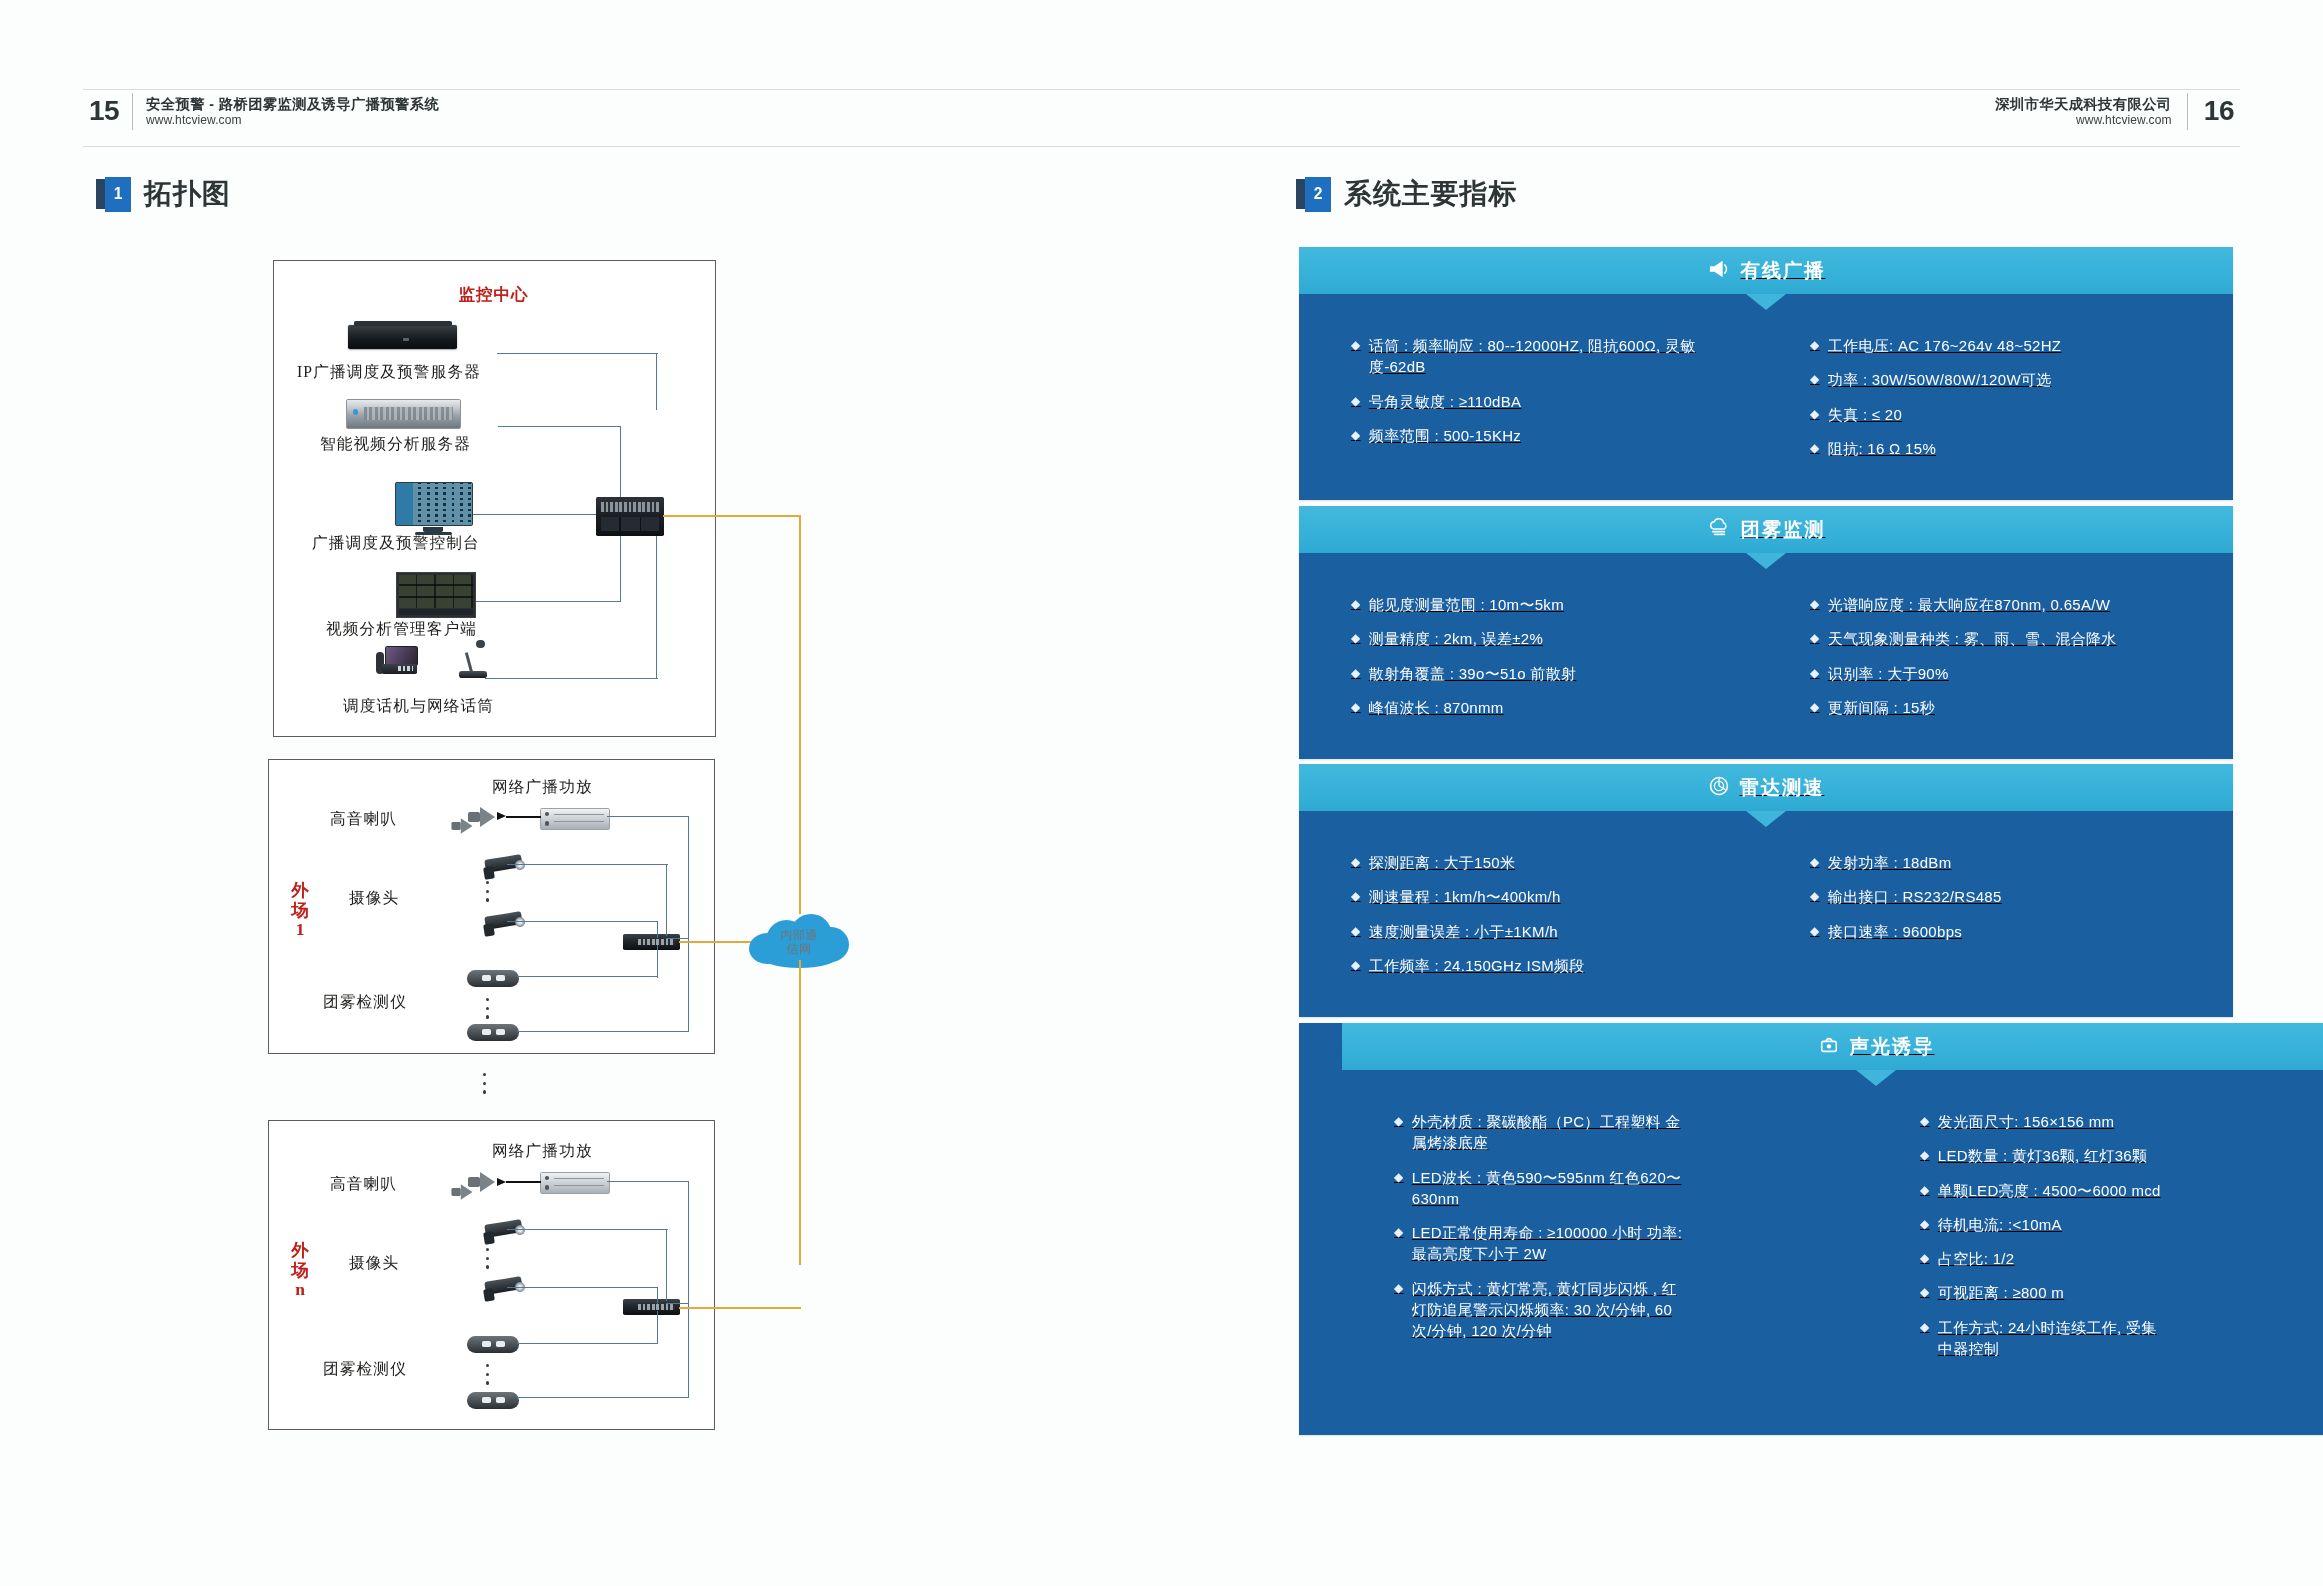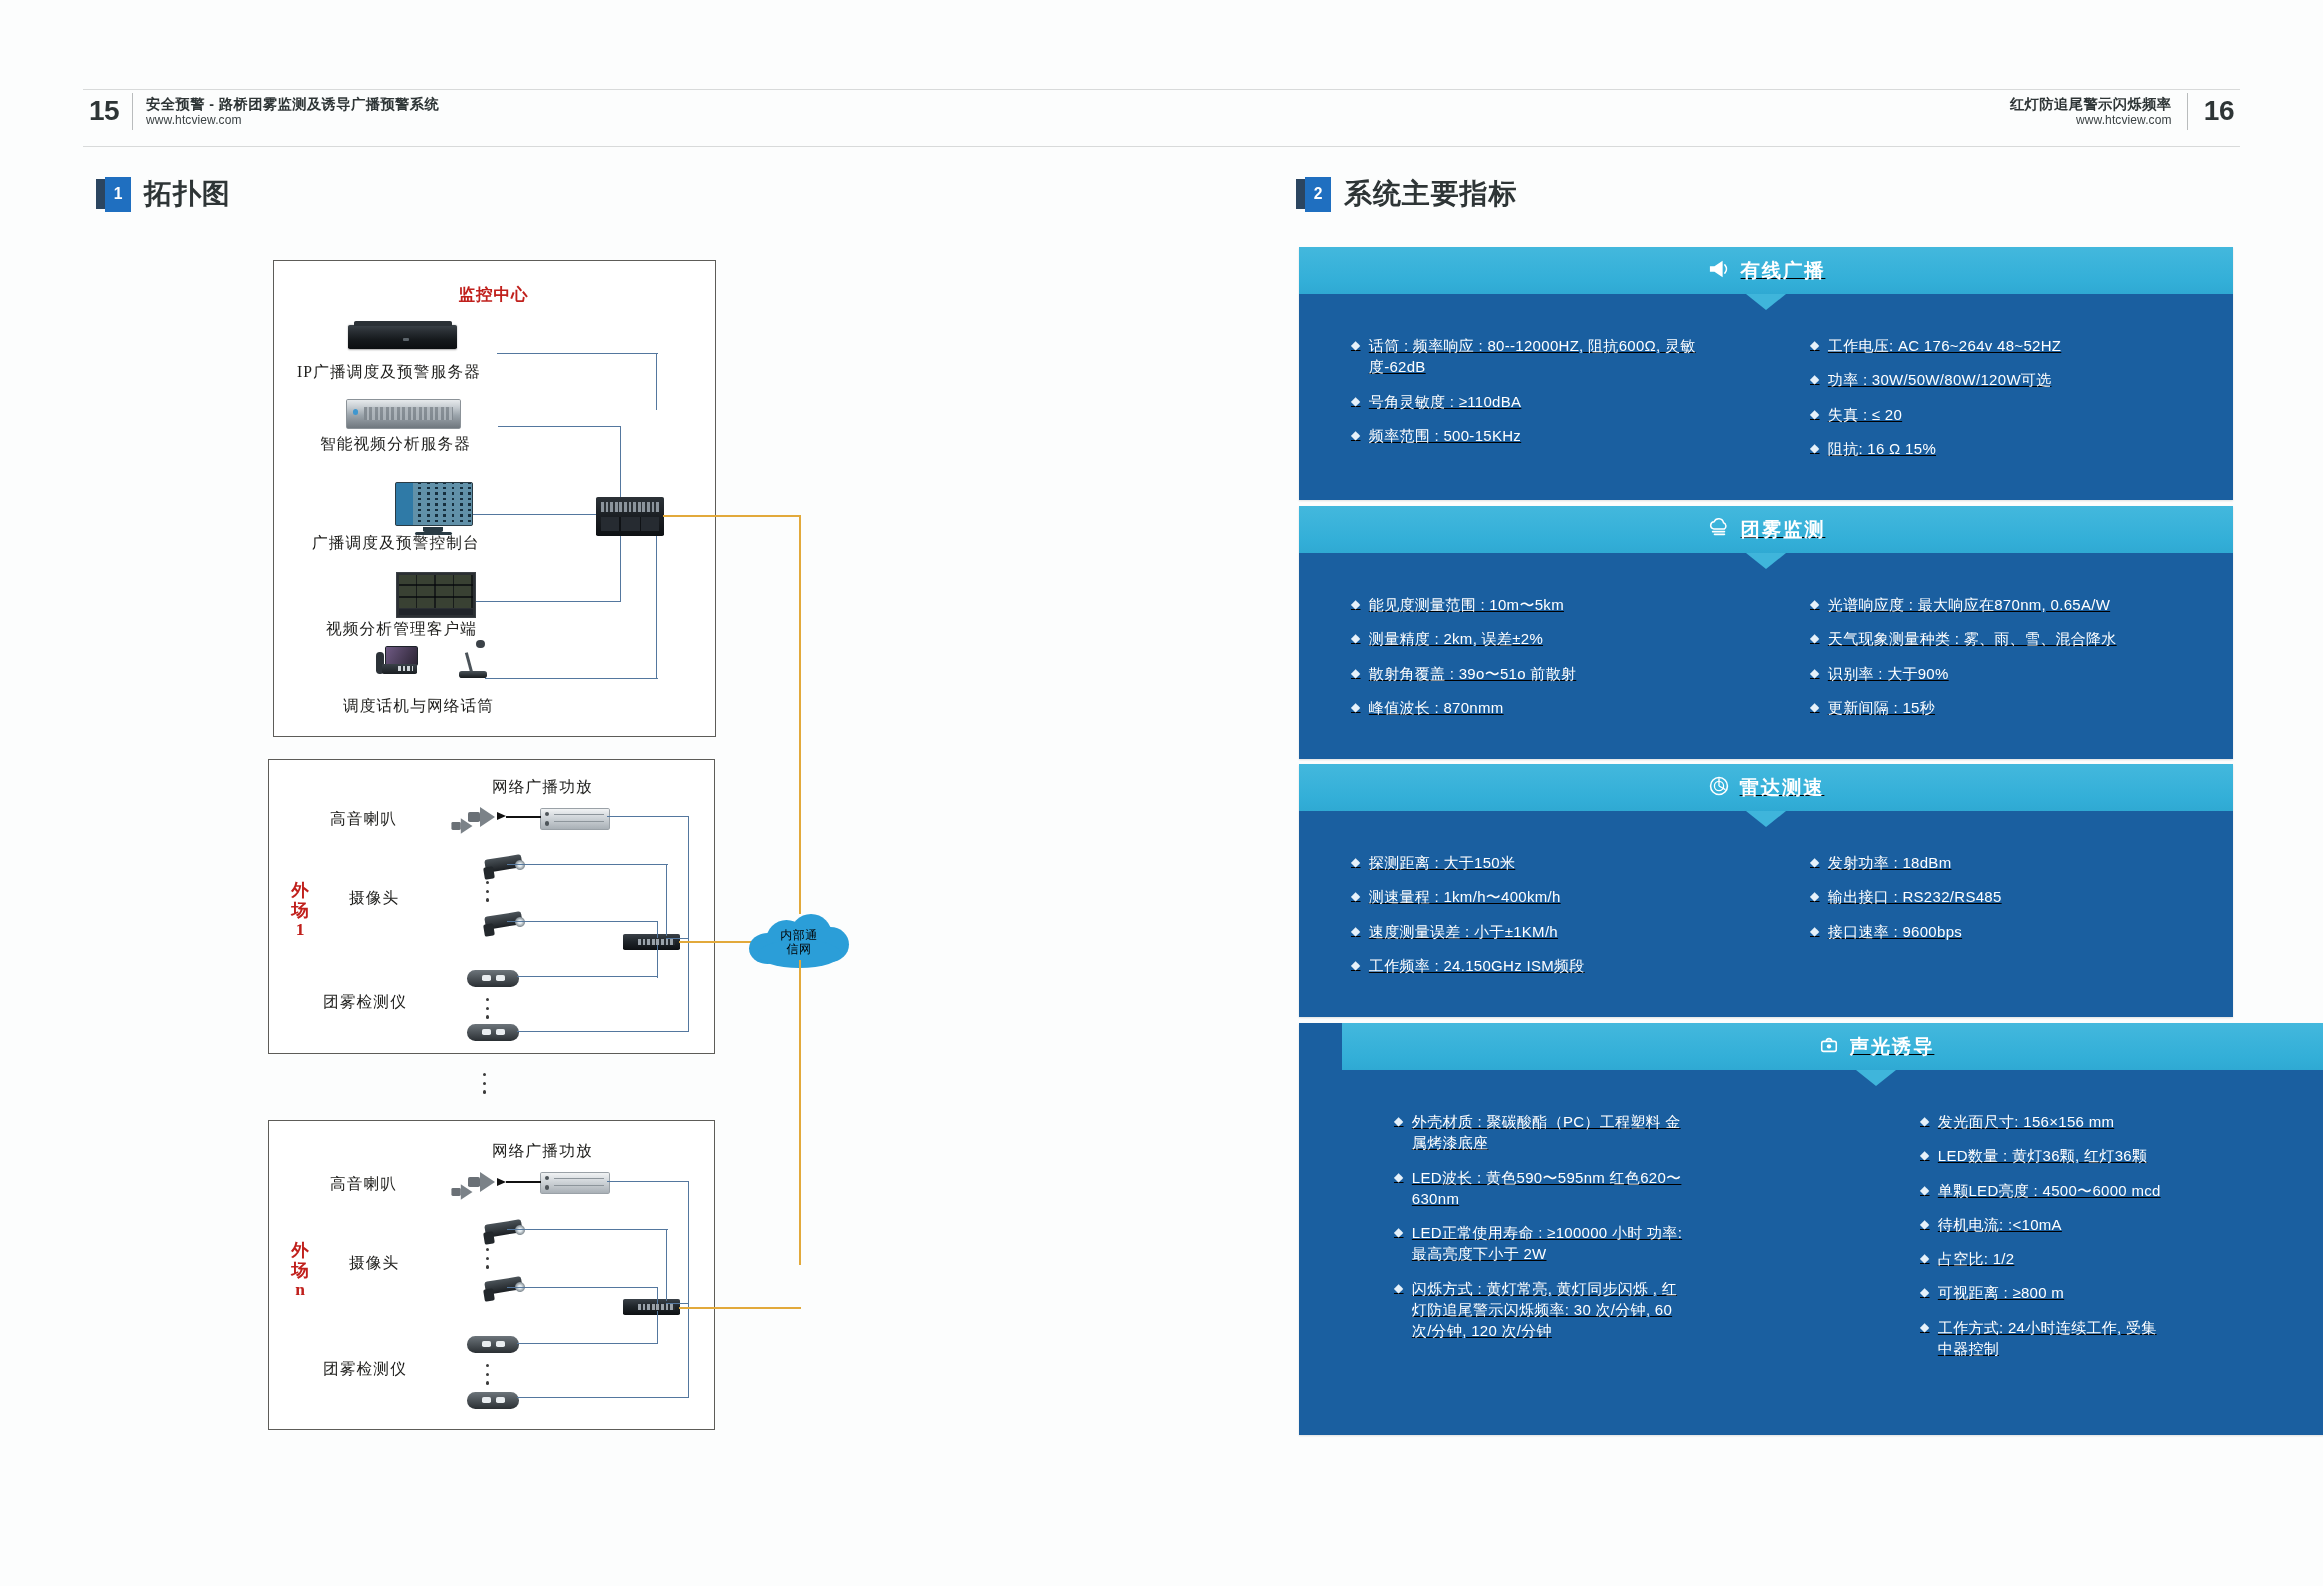--- a/index.html
+++ b/index.html
@@ -365,21 +365,21 @@
     position: absolute;
     width: 100px; height: 57px;
   }
   .cloud .c {
     position: absolute; background: #2b9ed8; border-radius: 50%;
   }
   .cloud .txt {
     position: absolute; inset: 0;
     display:flex; flex-direction: column; align-items:center; justify-content:center;
     font-family:"Liberation Serif","DejaVu Serif",serif;
-    font-size: 12px; color:#000000; line-height:1.15;
+    font-size: 12px; color:#737373; line-height:1.15;
     z-index: 3; letter-spacing: 0.5px;
   }
 
   .vdots {
     position: absolute;
     display: flex; flex-direction: column; gap: 5.5px;
     align-items: center;
   }
   .vdots i { width: 3.2px; height: 3.2px; background:#3b3b3b; border-radius:50%; display:block; }
 
@@ -467,21 +467,21 @@
       <div class="pagenum">15</div>
       <div class="vdiv"></div>
       <div class="hdr-txt-l">
         <div class="hdr-title">安全预警 - 路桥团雾监测及诱导广播预警系统</div>
         <div class="hdr-url">www.htcview.com</div>
       </div>
     </div>
 
     <div class="hdr-right">
       <div class="hdr-txt-r">
-        <div class="hdr-title">红灯防追尾警示闪烁频率</div>
+        <div class="hdr-title">深圳市华天成科技有限公司</div>
         <div class="hdr-url">www.htcview.com</div>
       </div>
       <div class="vdiv"></div>
       <div class="pagenum">16</div>
     </div>
   </div>
 
   <div class="sect-title" style="left:96px; top:175px;">
     <div class="sect-badge">
       <div class="flap"></div>

